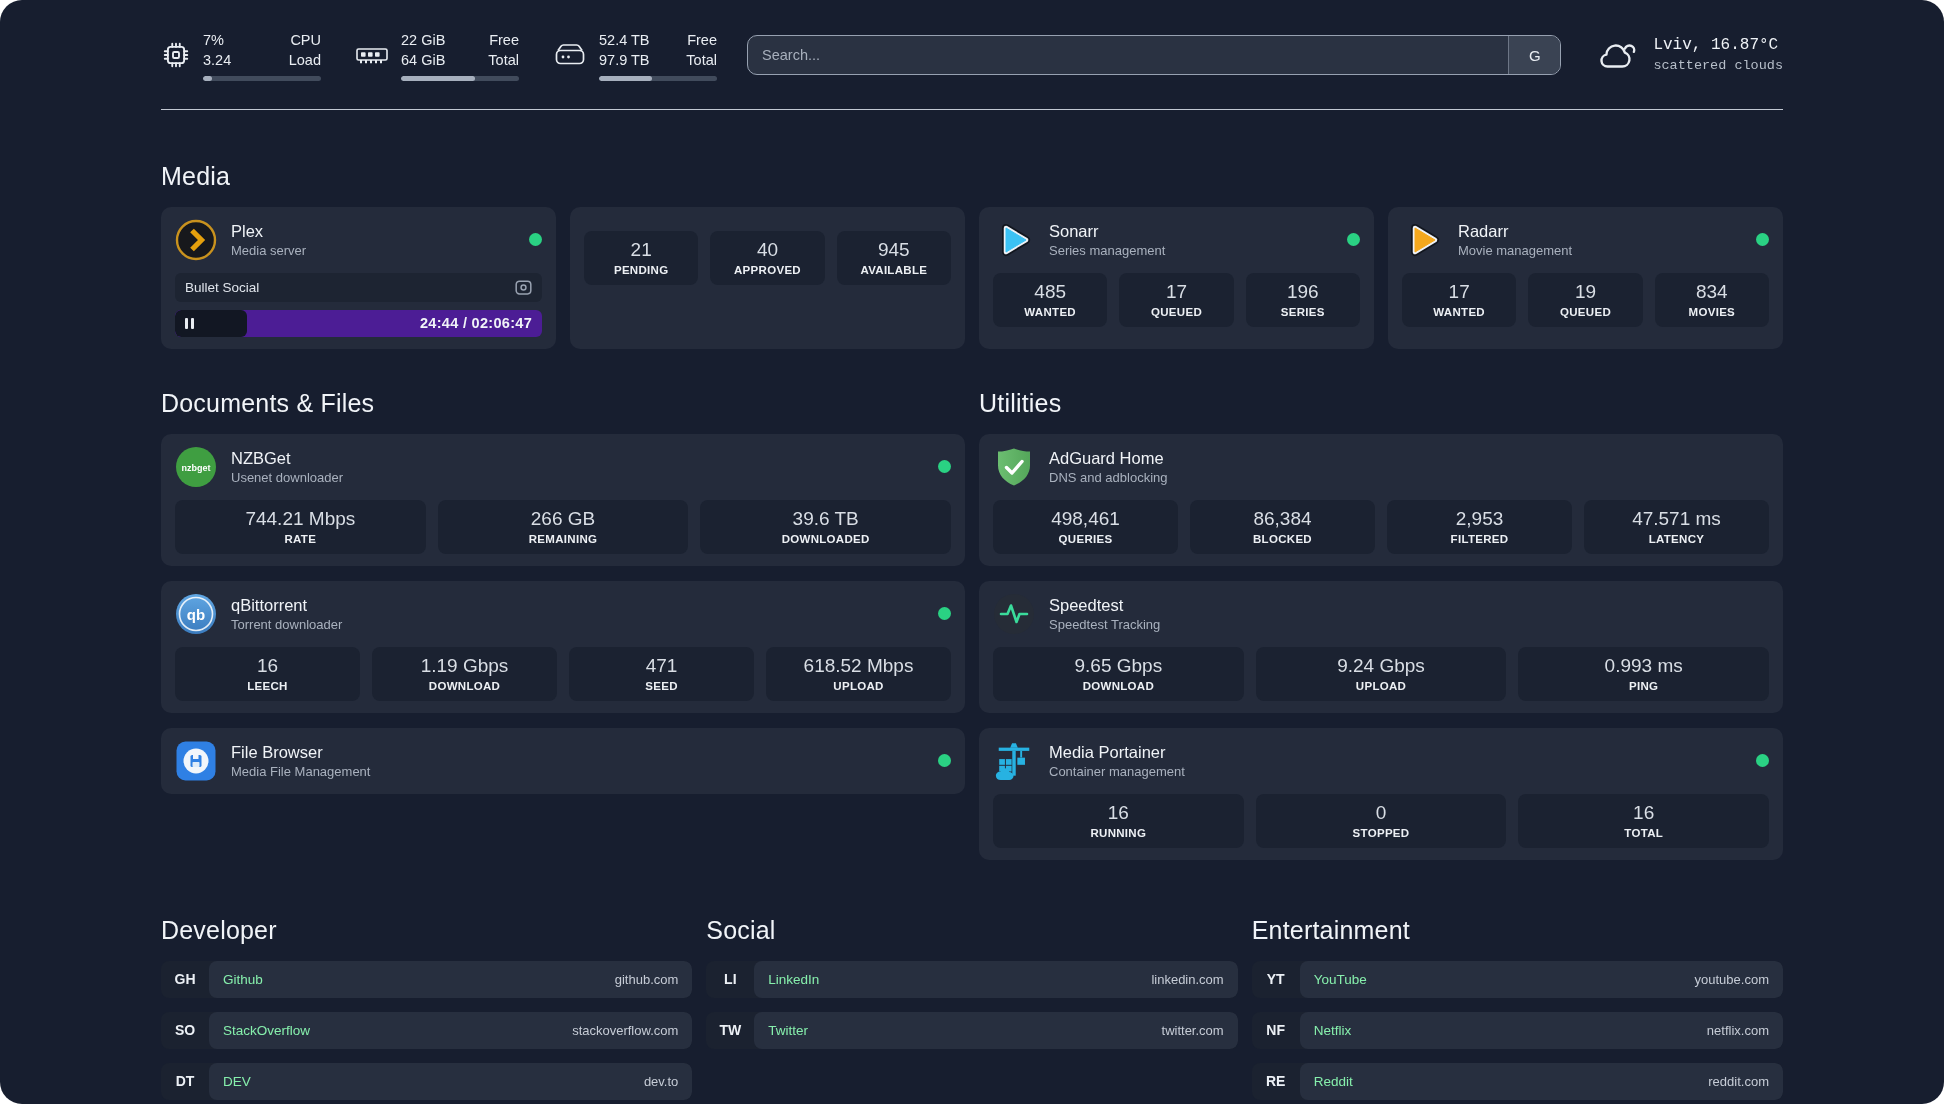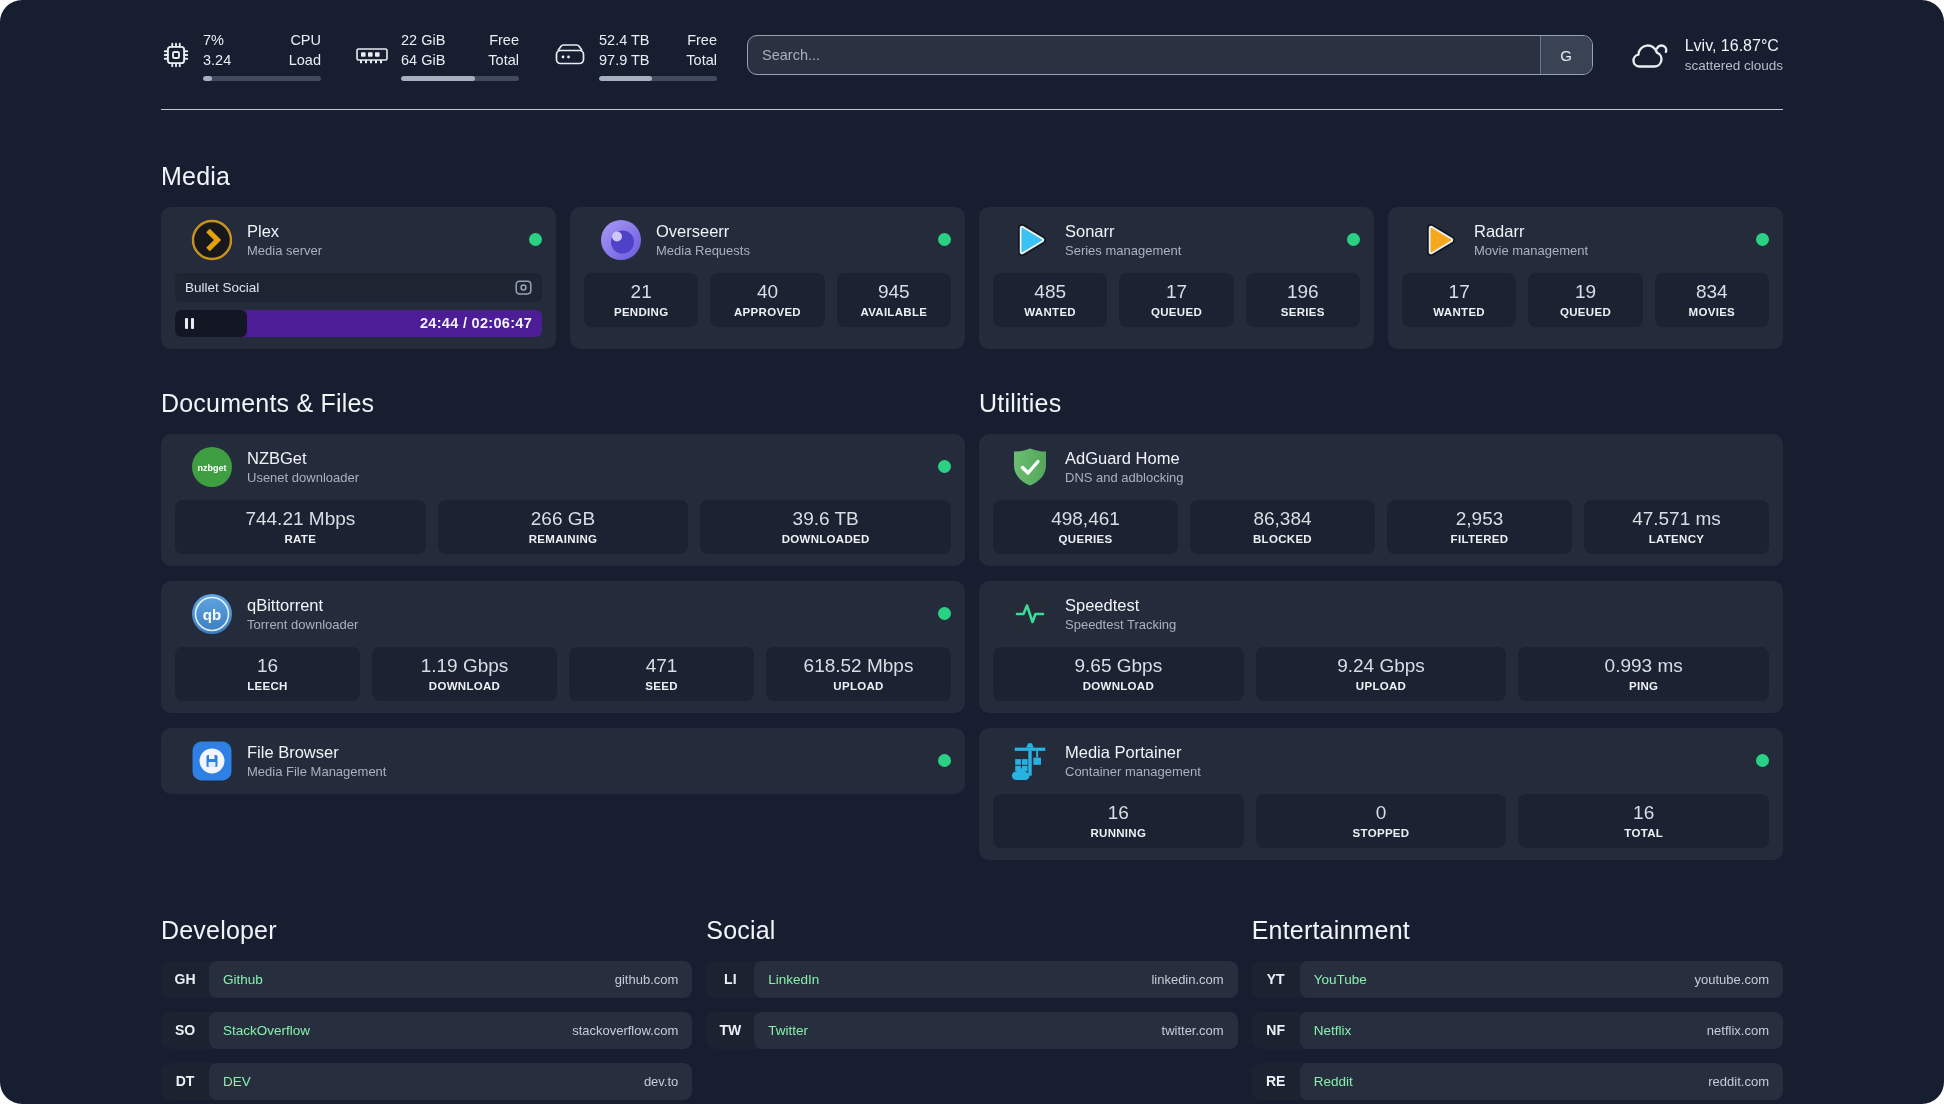--- a/index.html
+++ b/index.html
@@ -20,35 +20,35 @@
   .wbar i{display:block;height:100%;background:#A6AFBD;border-radius:3px;}
 
   .searchbar{flex:1;margin:0 34px 0 30px;height:38px;border:1.5px solid #97A1B1;border-radius:10px;
              background:#2A3242;display:flex;align-items:stretch;overflow:hidden;}
   .searchbar input{flex:1;background:transparent;border:0;outline:none;color:#E9EDF2;
                    padding:0 14px;font-size:14.5px;font-family:inherit;}
   .searchbar input::placeholder{color:#A7AFBC;}
   .gbtn{width:52px;border:0;border-left:1.5px solid rgba(151,161,177,.55);background:#3A4353;
         color:#E9EDF2;font-size:15px;font-weight:500;font-family:inherit;cursor:pointer;}
 
-  .weather{display:flex;align-items:center;gap:14px;}
+  .weather{display:flex;align-items:center;gap:14px;font-family:Liberation Mono, monospace;}
   .weather-loc{font-size:16px;font-weight:500;color:#EFF2F6;line-height:1.35;}
   .weather-cond{font-size:13.5px;color:#B6BEC9;line-height:1.35;}
 
   .divider{border-top:1.5px solid rgba(224,230,238,.85);margin-top:28px;}
 
   
   h2.sec{font-size:25px;font-weight:500;color:#F1F4F8;margin:0 0 16px;letter-spacing:.2px;}
   .sec-media{margin-top:52px;}
   .grid4{display:grid;grid-template-columns:repeat(4,1fr);gap:14px;}
   .two-col{margin-top:40px;display:grid;grid-template-columns:1fr 1fr;gap:14px;align-items:start;}
   .stack{display:flex;flex-direction:column;gap:15px;}
 
   .card{background:#242B3B;border-radius:10px;padding:12px 14px;cursor:pointer;}
-  .card-head{display:flex;align-items:center;gap:14px;margin-left:16px;}
+  .card-head{display:flex;align-items:center;gap:14px;}
   .svc-icon{width:42px;height:42px;display:flex;align-items:center;justify-content:center;flex:none;}
   .svc-name{font-size:16.5px;font-weight:500;color:#F0F3F7;line-height:1.25;}
   .svc-sub{font-size:13px;color:#A9B1BE;margin-top:2px;}
   .dot{width:13px;height:13px;border-radius:50%;background:#2AD183;margin-left:auto;flex:none;}
 
   .stats{display:flex;gap:12px;margin-top:12px;}
   .stat{flex:1 1 0;background:#1B2231;border-radius:8px;padding:8px 4px 9px;text-align:center;}
   .stat-v{font-size:19px;color:#D9DEE5;margin-bottom:3px;}
   .stat-l{font-size:11.5px;font-weight:700;color:#EDF0F4;text-transform:uppercase;letter-spacing:.3px;}
 
@@ -211,40 +211,20 @@
               <div class="np-bar">
                 <span class="np-fill" style="width: 19.5%;"></span>
                 <span class="pause">
                   <i></i>
                   <i></i>
                 </span>
                 <span class="np-time">24:44 / 02:06:47</span>
               </div>
             </div>
             <div class="card">
-              <div class="card-head">
-                <span class="svc-icon">
-                  <svg width="42" height="42" viewBox="0 0 42 42">
-                    <defs>
-                      <linearGradient id="ovg" x1="0" y1="0" x2="1" y2="1">
-                        <stop offset="0" stop-color="#A99BF5"></stop>
-                        <stop offset="1" stop-color="#6A59DD"></stop>
-                      </linearGradient>
-                    </defs>
-                    <circle cx="21" cy="21" r="20" fill="url(#ovg)"></circle>
-                    <circle cx="22.5" cy="23" r="11.5" fill="#4F41C8"></circle>
-                    <circle cx="17" cy="17.5" r="5" fill="#CFC7FA"></circle>
-                  </svg>
-                </span>
-                <div>
-                  <div class="svc-name">Overseerr</div>
-                  <div class="svc-sub">Media Requests</div>
-                </div>
-                <span class="dot"></span>
-              </div>
               <div class="stats">
                 <div class="stat">
                   <div class="stat-v">21</div>
                   <div class="stat-l">PENDING</div>
                 </div>
                 <div class="stat">
                   <div class="stat-v">40</div>
                   <div class="stat-l">APPROVED</div>
                 </div>
                 <div class="stat">

